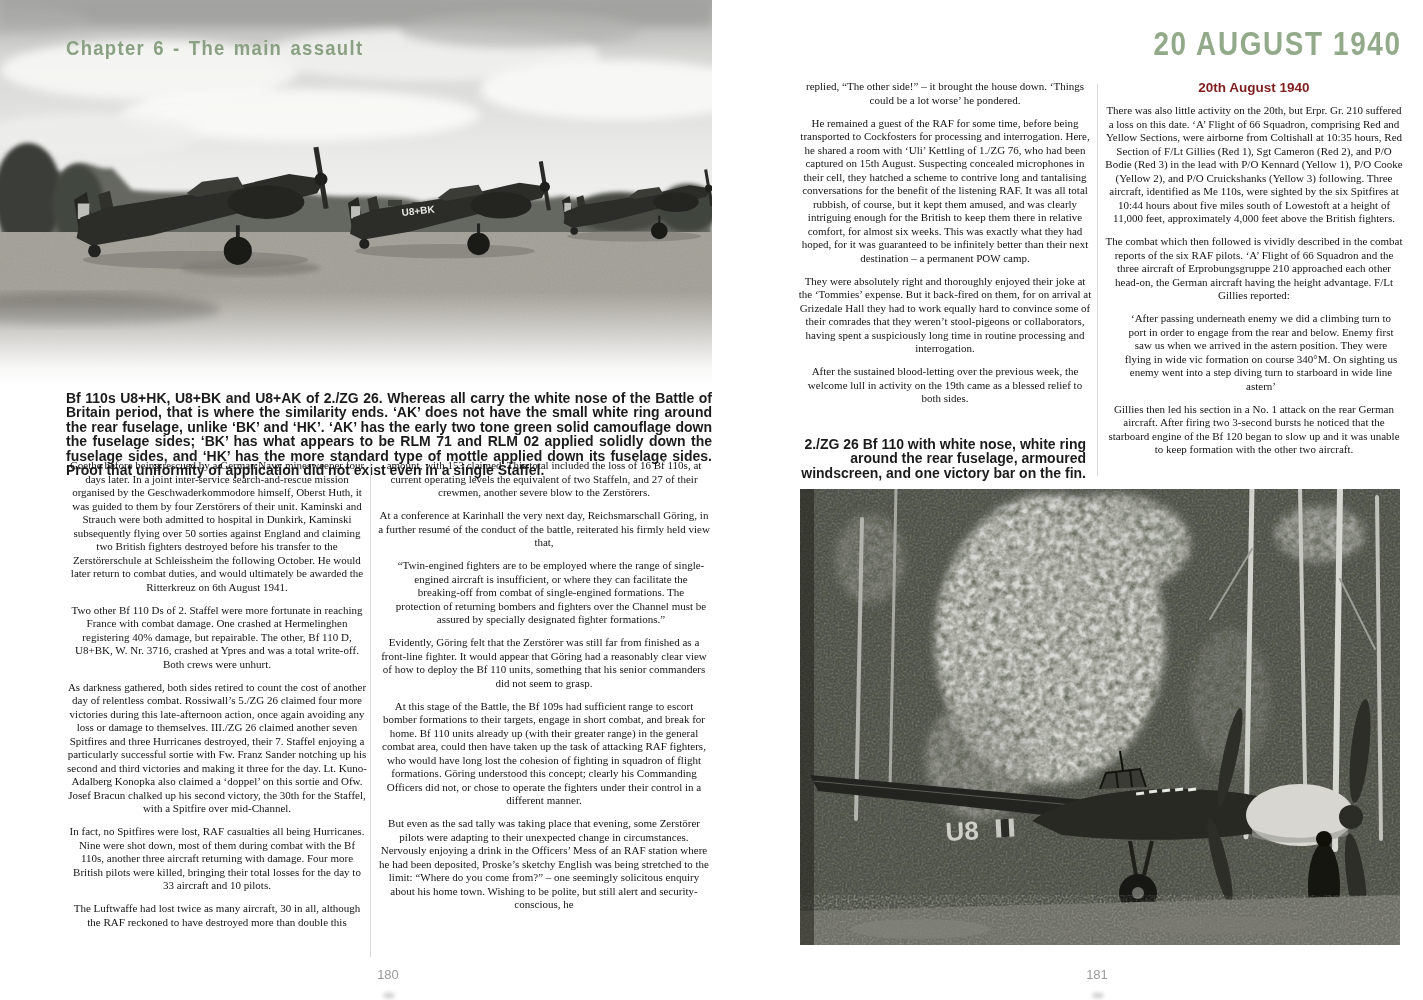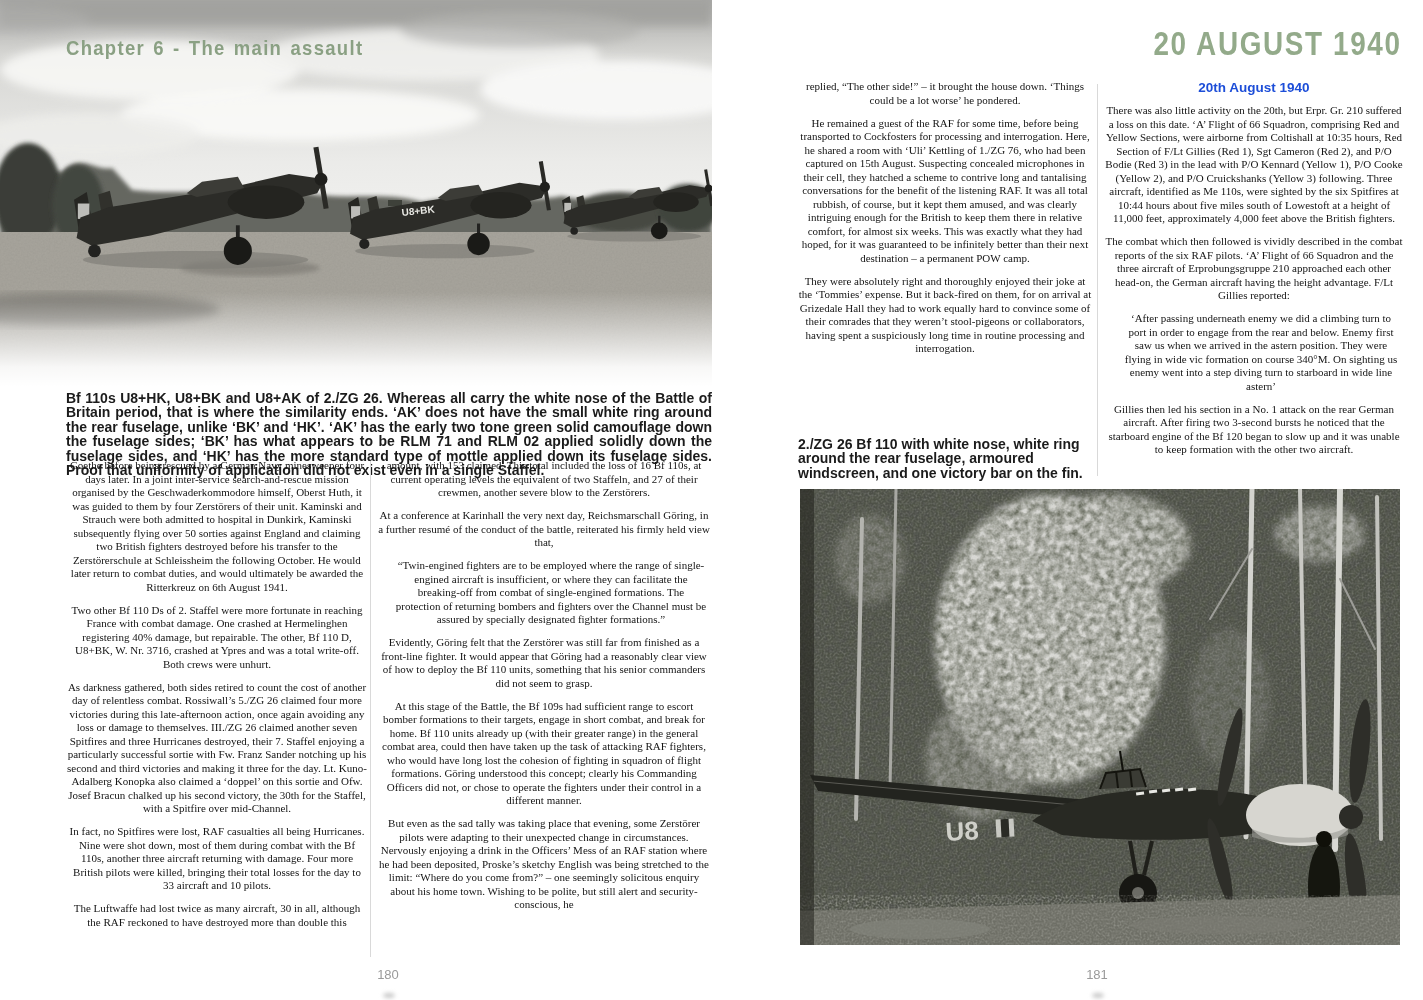--- a/index.html
+++ b/index.html
@@ -15,31 +15,31 @@
     letter-spacing:1.5px;word-spacing:2px;color:#8aa083;white-space:nowrap;
     transform:scaleX(0.88);transform-origin:left center;}
   .date-title{position:absolute;right:21px;top:24px;margin:0;
     font-family:"Liberation Sans", sans-serif;font-weight:bold;font-size:34px;
     letter-spacing:2px;color:#93aa8a;white-space:nowrap;
     transform:scaleX(0.82);transform-origin:right center;text-align:right;}
   
   .caption{font-family:"Liberation Sans", sans-serif;font-weight:bold;color:#1b1b1b;
     font-size:14px;line-height:14.4px;text-align:justify;margin:0;}
   .caption-left{position:absolute;left:66px;top:391px;width:646px;}
-  .caption-right{position:absolute;left:798px;top:437px;width:288px;text-align:left;}
+  .caption-right{position:absolute;left:798px;top:437px;width:288px;text-align:right;}
   
   .col{position:absolute;}
   .col p{margin:0 0 9.5px 0;font-size:11px;line-height:13.5px;text-align:center;}
   .col p.quote{margin-left:18px;margin-right:4px;}
   .col-l1{left:67px;top:459px;width:300px;}
   .col-l2{left:377px;top:459px;width:334px;}
   .col-r1{left:798px;top:80px;width:294px;}
   .col-r2{left:1104px;top:80px;width:300px;}
   .subhead{font-family:"Liberation Sans", sans-serif;font-weight:bold;font-size:13.5px;
-    text-align:center;margin:0 0 9px 0;color:#1d4ed8;}
+    text-align:center;margin:0 0 9px 0;color:#7f1d1d;}
   .vrule{position:absolute;width:1px;background:#d9d9d9;}
   .vrule-left{left:370px;top:461px;height:496px;}
   .vrule-right{left:1097px;top:84px;height:392px;}
   
   .pagenum{position:absolute;width:100px;text-align:center;
     font-family:"Liberation Sans", sans-serif;font-size:13px;color:#9a9a9a;}
   .pagenum-left{left:338px;top:967px;}
   .pagenum-right{left:1047px;top:967px;}
   .edge-mark{position:absolute;width:12px;height:5px;background:#c6c6c6;
     border-radius:50%;filter:blur(2px);}
@@ -153,20 +153,21 @@
 
   <div class="pagenum pagenum-left">180</div>
   <div class="edge-mark edge-mark-left"></div>
 
   <h1 class="date-title">20 AUGUST 1940</h1>
 
   <div class="col col-r1">
     <p>replied, “The other side!” – it brought the house down. ‘Things could be a lot worse’ he pondered.</p>
     <p>He remained a guest of the RAF for some time, before being transported to Cockfosters for processing and interrogation. Here, he shared a room with ‘Uli’ Kettling of 1./ZG 76, who had been captured on 15th August. Suspecting concealed microphones in their cell, they hatched a scheme to contrive long and tantalising conversations for the benefit of the listening RAF.  It was all total rubbish, of course, but it kept them amused, and was clearly intriguing enough for the British to keep them there in relative comfort, for almost six weeks. This was exactly what they had hoped, for it was guaranteed to be infinitely better than their next destination – a permanent POW camp.</p>
     <p>They were absolutely right and thoroughly enjoyed their joke at the ‘Tommies’ expense. But it back-fired on them, for on arrival at Grizedale Hall they had to work equally hard to convince some of their comrades that they weren’t stool-pigeons or collaborators, having spent a suspiciously long time in routine processing and interrogation.</p>
+    <p>After the sustained blood-letting over the previous week, the welcome lull in activity on the 19th came as a blessed relief to both sides.</p>
   </div>
 
   <div class="vrule vrule-right"></div>
 
   <div class="col col-r2">
     <h3 class="subhead">20th August 1940</h3>
     <p>There was also little activity on the 20th, but Erpr. Gr. 210 suffered a loss on this date.  ‘A’ Flight of 66 Squadron, comprising Red and Yellow Sections, were airborne from Coltishall at 10:35 hours, Red Section of F/Lt Gillies (Red 1), Sgt Cameron (Red 2), and P/O Bodie (Red 3) in the lead with P/O Kennard (Yellow 1), P/O Cooke (Yellow 2), and P/O Cruickshanks (Yellow 3) following.  Three aircraft, identified as Me 110s, were sighted by the six Spitfires at 10:44 hours about five miles south of Lowestoft at a height of 11,000 feet, approximately 4,000 feet above the British fighters.</p>
     <p>The combat which then followed is vividly described in the combat reports of the six RAF pilots. ‘A’ Flight of 66 Squadron and the three aircraft of Erprobungsgruppe 210 approached each other head-on, the German aircraft having the height advantage. F/Lt Gillies reported:</p>
     <p class="quote">‘After passing underneath enemy we did a climbing turn to port in order to engage from the rear and below. Enemy first saw us when we arrived in the astern position. They were flying in wide vic formation on course 340°M. On sighting us enemy went into a step diving turn to starboard in wide line astern’</p>
     <p>Gillies then led his section in a No. 1 attack on the rear German aircraft. After firing two 3-second bursts he noticed that the starboard engine of the Bf 120 began to slow up and it was unable to keep formation with the other two aircraft.</p>

